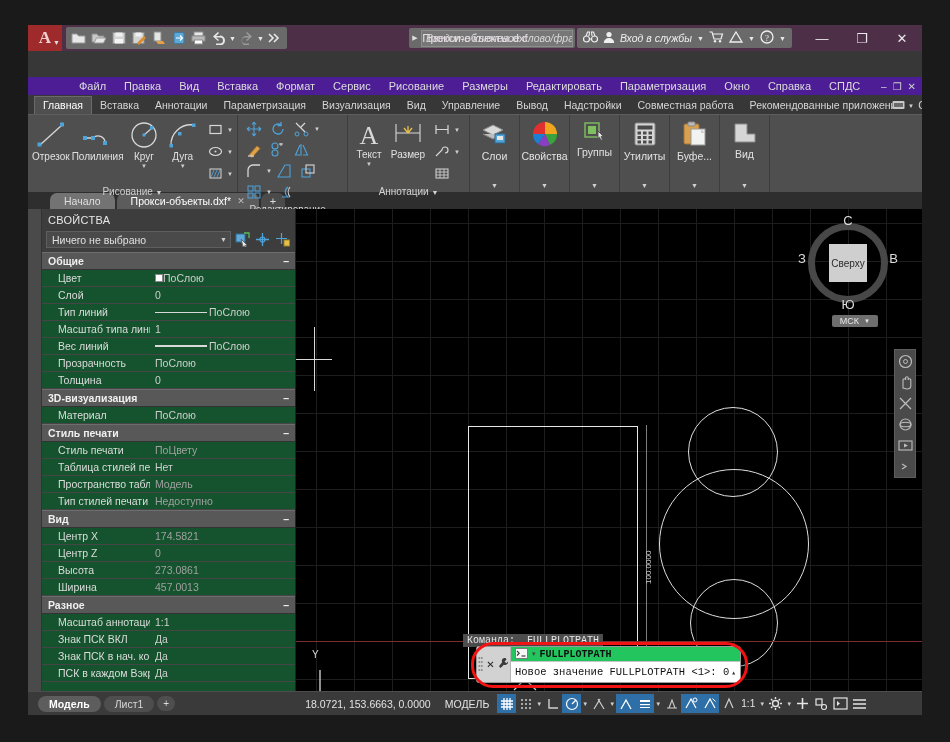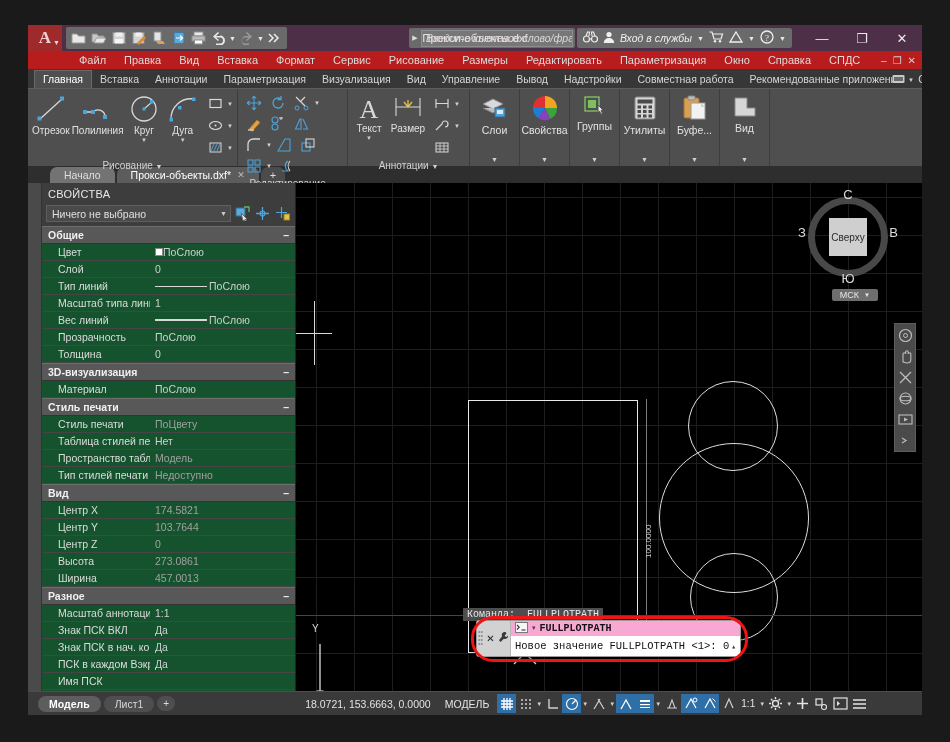--- a/index.html
+++ b/index.html
@@ -67,22 +67,22 @@
     height:20px; padding:0 6px; border-radius:2px; margin-left:2px;
   }
   .tb-icons .lbl { color:#efefef; font-size:10.5px;font-style:italic; }
   .wbtns { display:flex; margin-left: 10px; }
   .wbtn {
     width: 40px; height: 26px; display:flex; align-items:center; justify-content:center;
     color: #ece7ec; font-size: 13px;
   }
   
   .menubar {
-    height: 18px; background: #b91c1c; display: flex; align-items: center;
-    padding-left: 42px; gap: 0; flex: none; position: relative;
+    height: 18px; background: #4c1d95; display: flex; align-items: center;
+    padding-left: 42px; gap: 0; flex: none; position: relative; margin-top: 26px;
   }
   .menu-item { color: #dcdcdc; font-size: 11px; padding: 0 9px; line-height: 18px; white-space: nowrap;}
   .menu-winbtns { position:absolute; right:6px; display:flex; gap:6px; color:#cfcfcf; font-size:10px; align-items:center;}
   
   .ribtabs {
     height: 19px; background: #373737; display: flex; align-items: flex-end;
     padding-left: 6px; flex: none; position: relative;
   }
   .ribtab {
     color: #d5d5d5; font-size: 10.5px; padding: 2px 8px 3px 8px; white-space: nowrap;
@@ -220,21 +220,21 @@
     display:flex; border:1px solid #9a9a9a; border-radius:3px;
     box-shadow: 0 2px 6px rgba(0,0,0,.5);
   }
   .cmd-grip {
     width: 34px; background:#d2d2d2; display:flex; align-items:center;
     justify-content:center; gap:3px; border-right:1px solid #b5b5b5;
   }
   .cmd-body { flex:1; display:flex; flex-direction:column; }
   .cmd-head {
     height:15px; display:flex; align-items:center; gap:4px; padding-left:4px;
-    background:#f9a8d4; border-bottom:1px solid #c4c4c4;
+    background:#22c55e; border-bottom:1px solid #c4c4c4;
   }
   .cmd-head .ttl { font-family:"Liberation Mono", monospace; font-size:10px; font-weight:bold; color:#111;}
   .cmd-input {
     flex:1; display:flex; align-items:center; justify-content:space-between;
     background:#fff; font-family:"Liberation Mono", monospace; font-size:10.5px;
     color:#111; padding: 0 4px;
   }
   .red-oval {
     position:absolute; border: 3px solid #f01414; border-radius: 22px;
     pointer-events:none;
@@ -852,26 +852,20 @@
               <span>Вид</span>
               <span>–</span>
             </div>
             <div class="prow">
               <div class="pname">Центр X</div>
               <div class="pval dim">
                 <span>174.5821</span>
               </div>
             </div>
             <div class="prow">
-              <div class="pname">Центр Y</div>
-              <div class="pval dim">
-                <span>103.7644</span>
-              </div>
-            </div>
-            <div class="prow">
               <div class="pname">Центр Z</div>
               <div class="pval dim">
                 <span>0</span>
               </div>
             </div>
             <div class="prow">
               <div class="pname">Высота</div>
               <div class="pval dim">
                 <span>273.0861</span>
               </div>
@@ -901,26 +895,20 @@
             <div class="prow">
               <div class="pname">Знак ПСК в нач. коо...</div>
               <div class="pval">
                 <span>Да</span>
               </div>
             </div>
             <div class="prow">
               <div class="pname">ПСК в каждом Вэкр...</div>
               <div class="pval">
                 <span>Да</span>
-              </div>
-            </div>
-            <div class="prow">
-              <div class="pname">Имя ПСК</div>
-              <div class="pval">
-                <span></span>
               </div>
             </div>
             <div class="prow"></div>
           </div>
       </div>
     </div>
 
     <div class="canvas" id="canvas">
         <div class="grid-h" style="top: 470px; left: 0px; height: 1px; width: 100%;"></div>
         <div class="grid-h" style="top: 432px; left: 0px; height: 1px; width: 100%;"></div>

